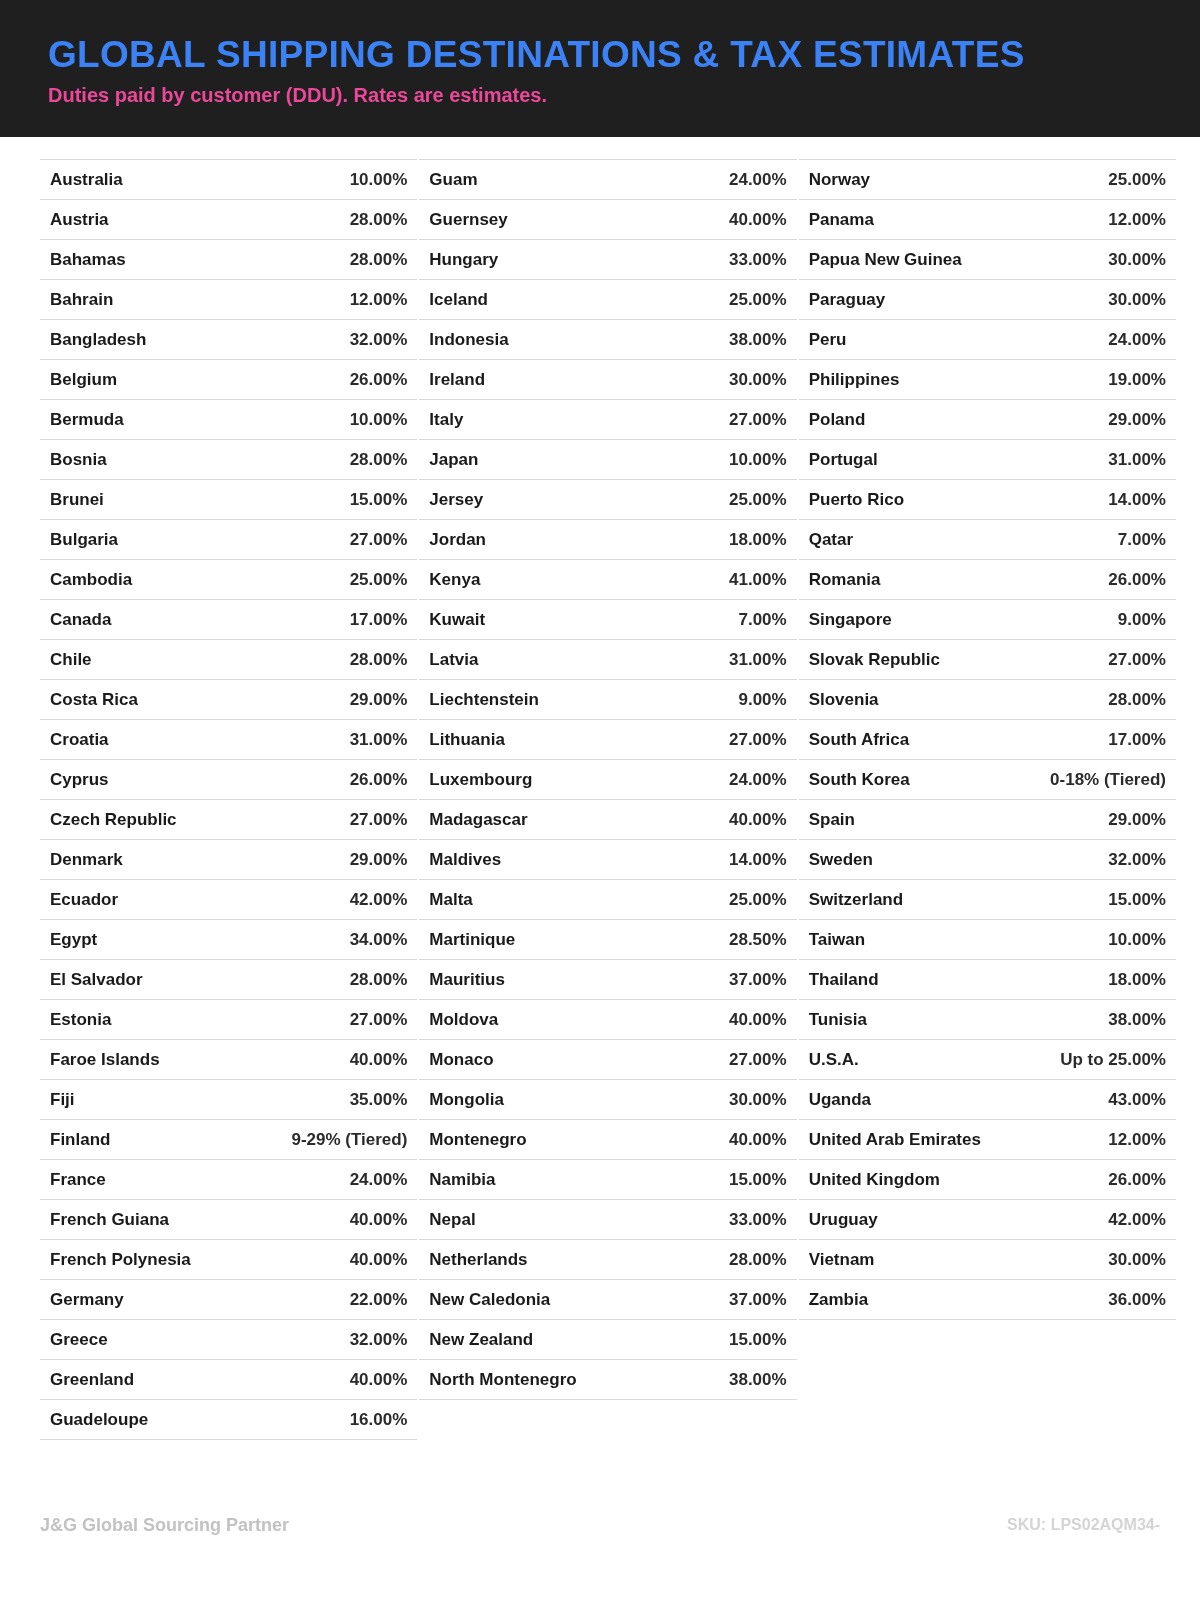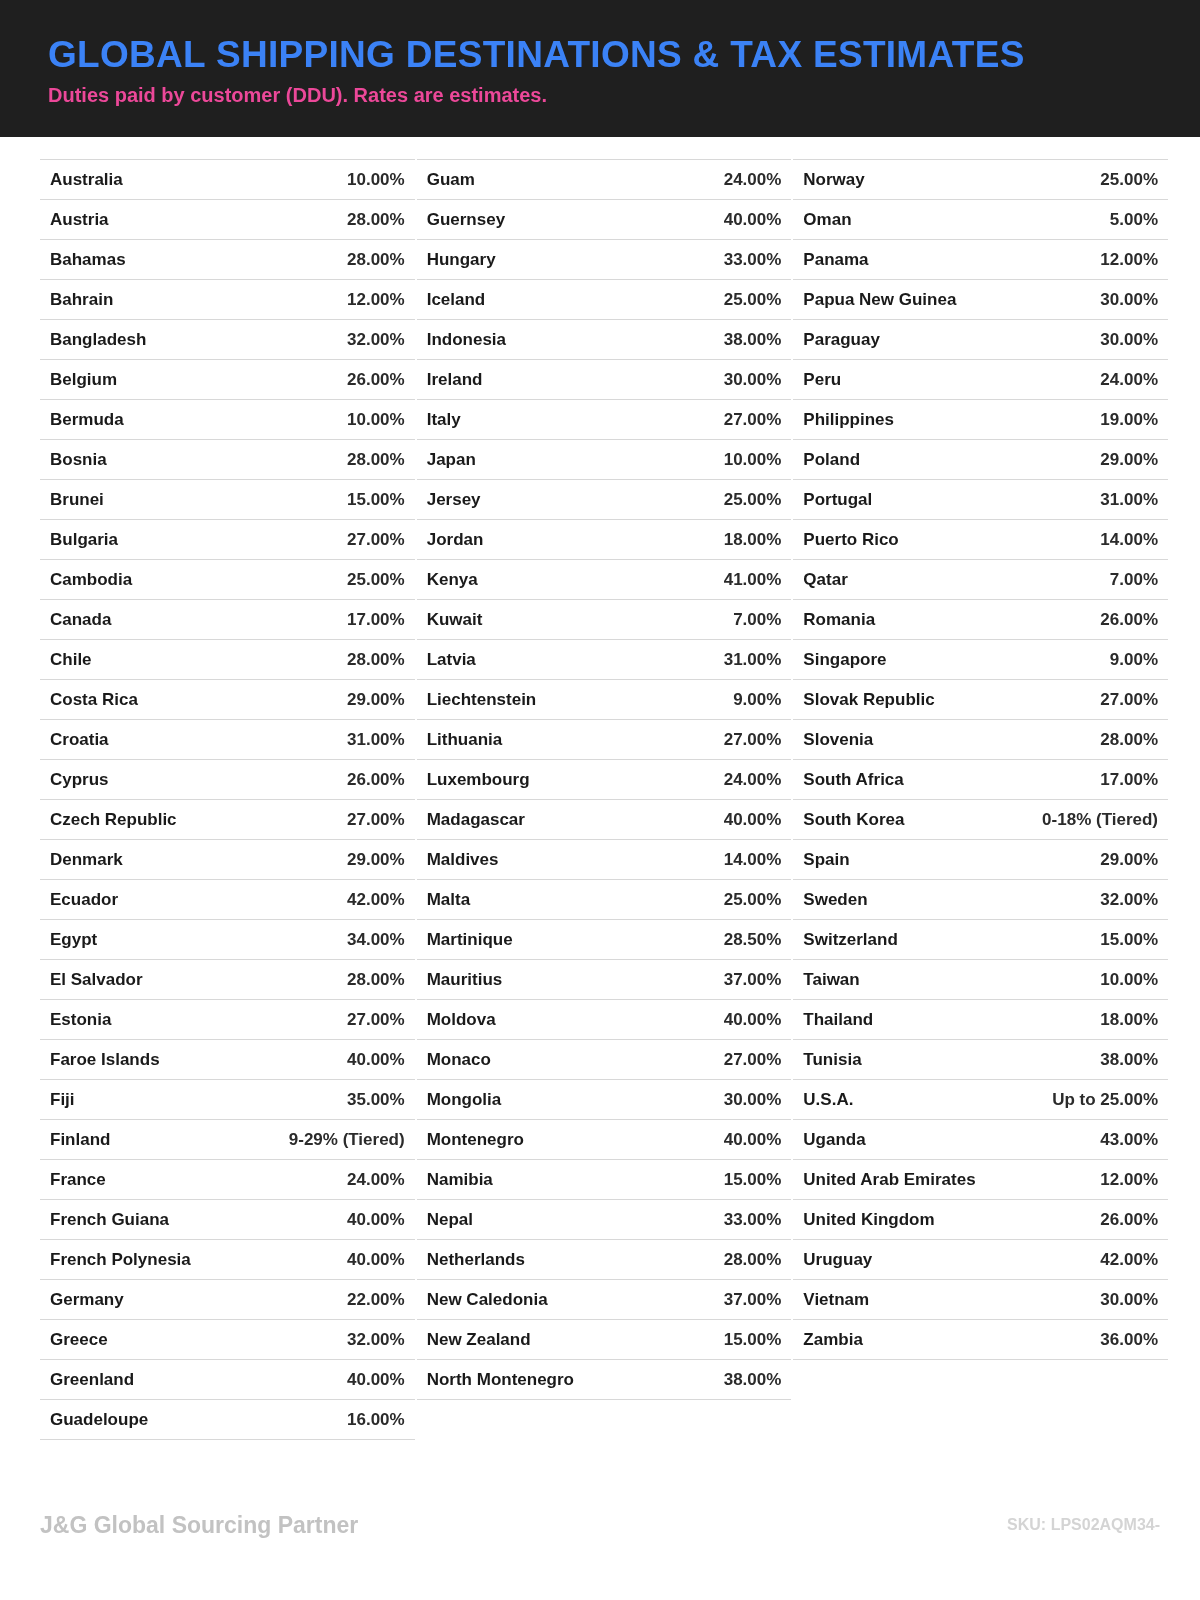--- a/index.html
+++ b/index.html
@@ -32,21 +32,21 @@
   }
   .header .subtitle {
     margin: 0;
     font-size: 20px;
     font-weight: bold;
     color: #ec4899;
   }
   .content {
     display: flex;
     gap: 2px;
-    padding: 22px 32px 0 40px;
+    padding: 22px 24px 0 40px;
   }
   .col {
     flex: 1 1 0;
     display: flex;
     flex-direction: column;
   }
   .row {
     display: flex;
     align-items: baseline;
     justify-content: space-between;
@@ -75,21 +75,21 @@
     left: 0;
     right: 0;
     bottom: 0;
     height: 120px;
     display: flex;
     align-items: center;
     justify-content: space-between;
     padding: 0 40px 30px 40px;
   }
   .brand {
-    font-size: 23px;
+    font-size: 18px;
     font-weight: bold;
     color: #c2c2c2;
   }
   .sku {
     font-size: 16px;
     font-weight: bold;
     color: #d4d4d4;
   }
 </style>
 </head>
@@ -358,24 +358,20 @@
           <span class="name">North Montenegro</span>
           <span class="rate">38.00%</span>
         </div>
       </div>
     <div class="col">
         <div class="row">
           <span class="name">Norway</span>
           <span class="rate">25.00%</span>
         </div>
         <div class="row">
-          <span class="name">Oman</span>
-          <span class="rate">5.00%</span>
-        </div>
-        <div class="row">
           <span class="name">Panama</span>
           <span class="rate">12.00%</span>
         </div>
         <div class="row">
           <span class="name">Papua New Guinea</span>
           <span class="rate">30.00%</span>
         </div>
         <div class="row">
           <span class="name">Paraguay</span>
           <span class="rate">30.00%</span>

